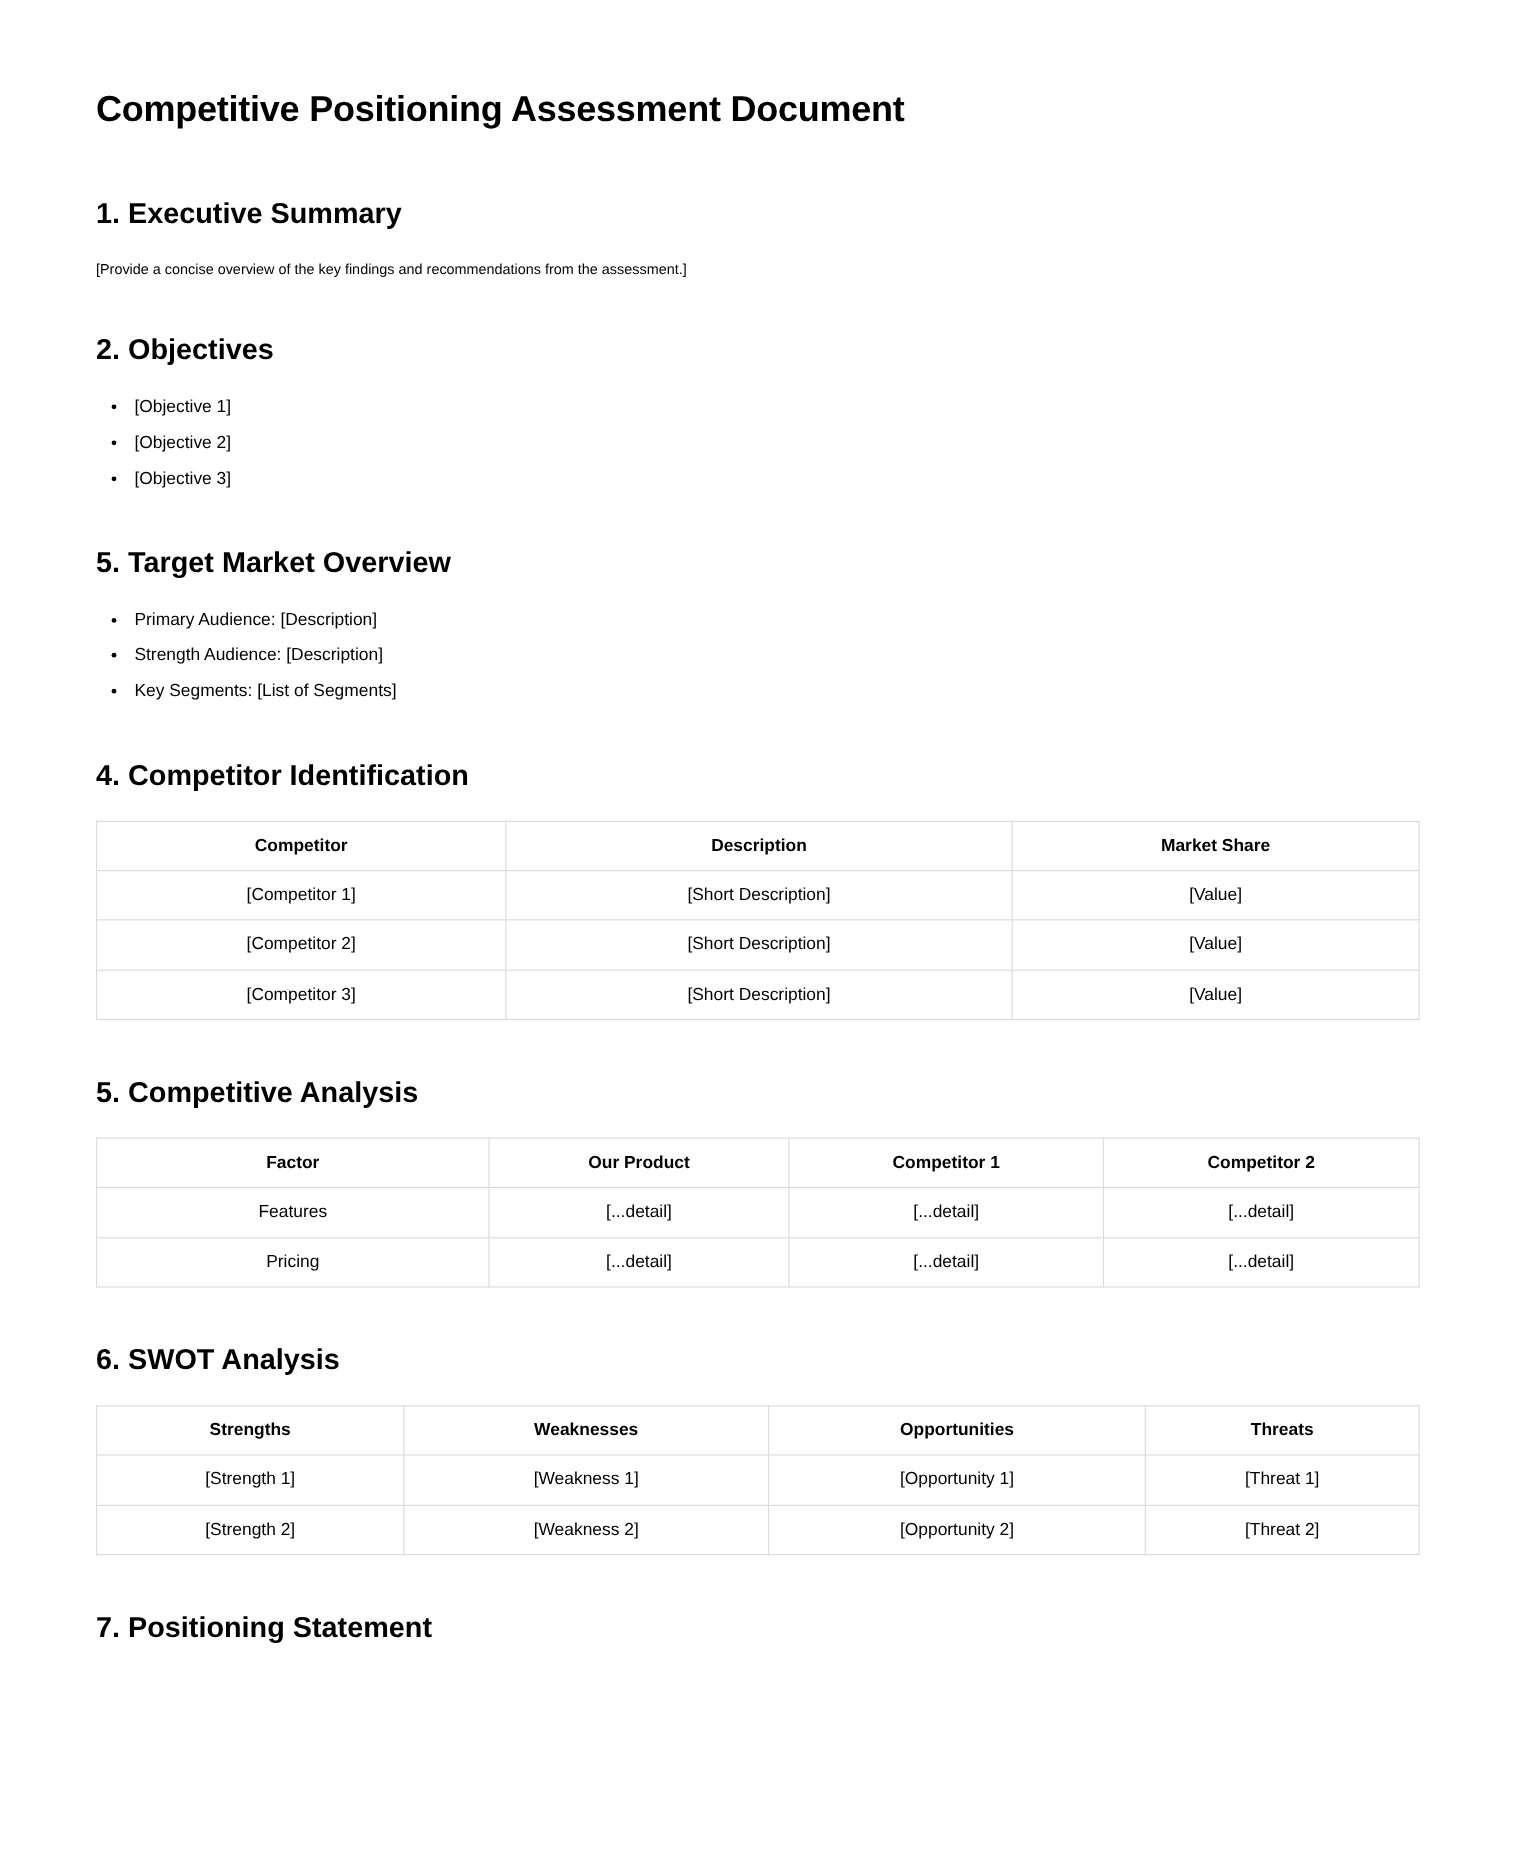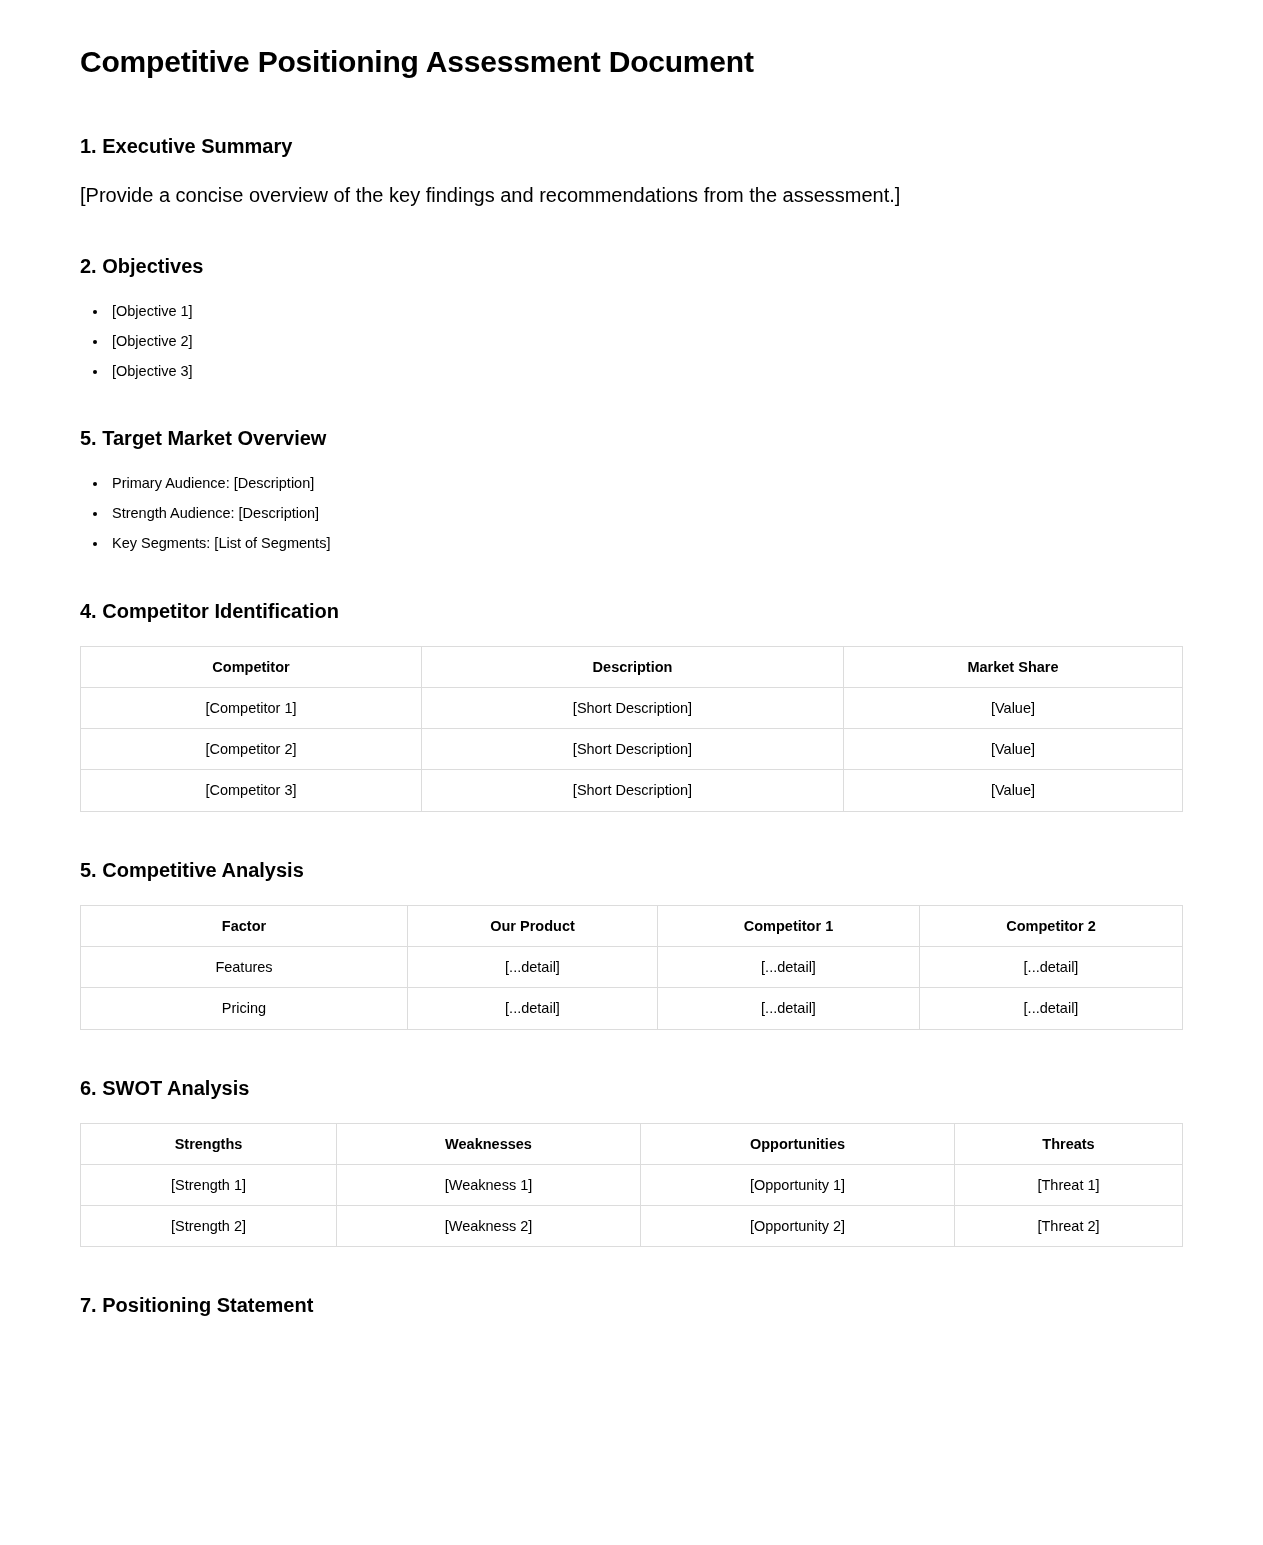--- a/index.html
+++ b/index.html
@@ -11,43 +11,43 @@
     width: 1263px;
     height: 1545px;
     font-family: "Liberation Sans", sans-serif;
     color: #000000;
     -webkit-font-smoothing: antialiased;
   }
   .page {
     box-sizing: border-box;
     width: 1096px;
     min-height: 1545px;
-    padding: 44px 80px 40px 80px;
+    padding: 74px 80px 40px 80px;
   }
   .doc-title {
     font-size: 30px;
     font-weight: bold;
     line-height: 1.2;
     margin: 0 0 54px 0;
     letter-spacing: -0.2px;
   }
   .section-heading {
-    font-size: 20px;
+    font-size: 24px;
     font-weight: bold;
     line-height: 1.25;
     margin: 0 0 22px 0;
   }
   .section {
     margin-bottom: 44px;
   }
   .section:last-child {
     margin-bottom: 16px;
   }
   .body-text {
-    font-size: 20px;
+    font-size: 12px;
     line-height: 1.45;
     margin: 0;
   }
   ul.bullets {
     margin: 0;
     padding: 0 0 0 28px;
     list-style-type: disc;
   }
   ul.bullets li {
     font-size: 14.5px;

